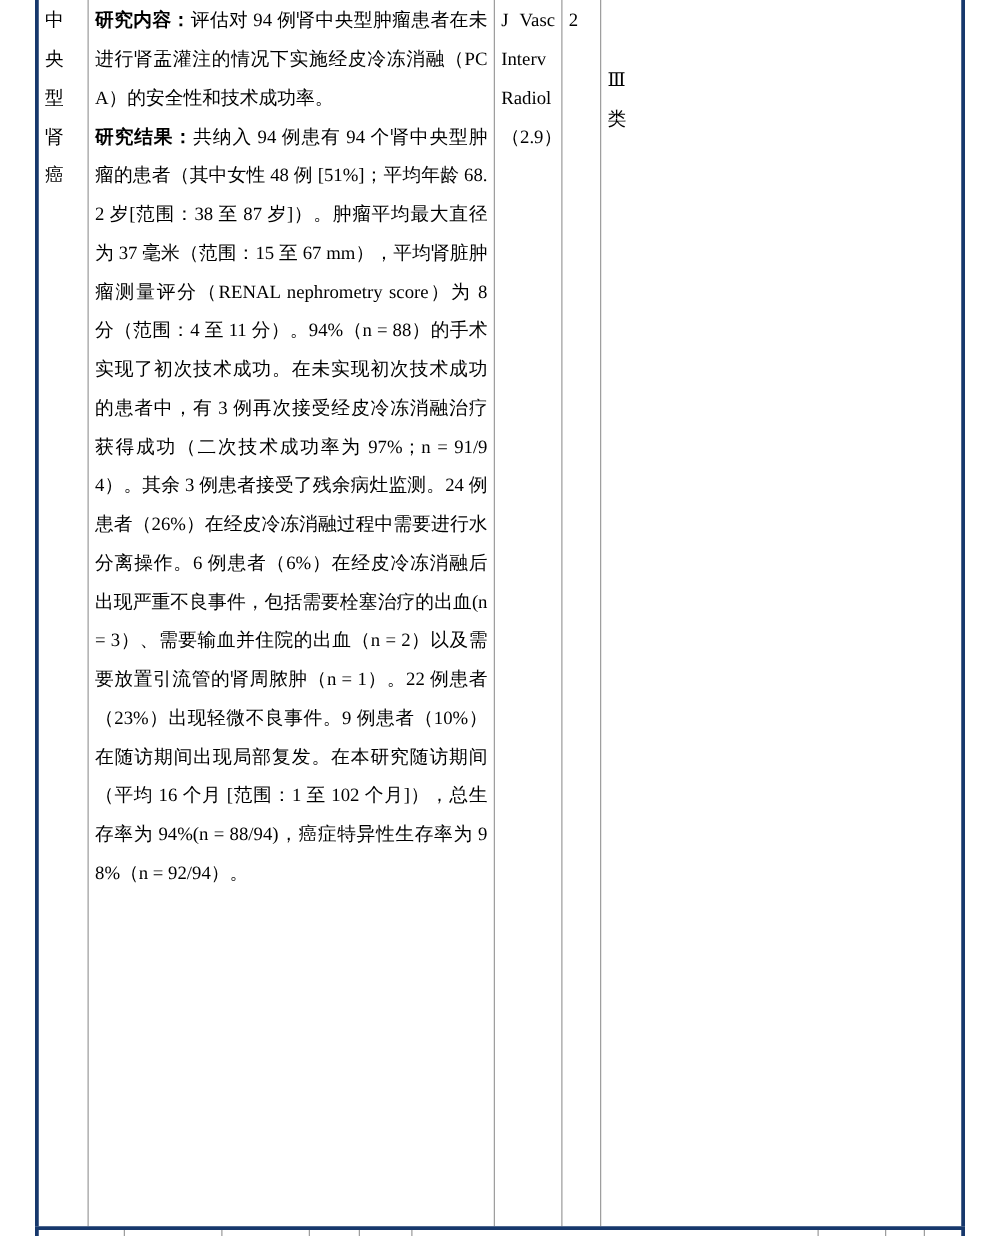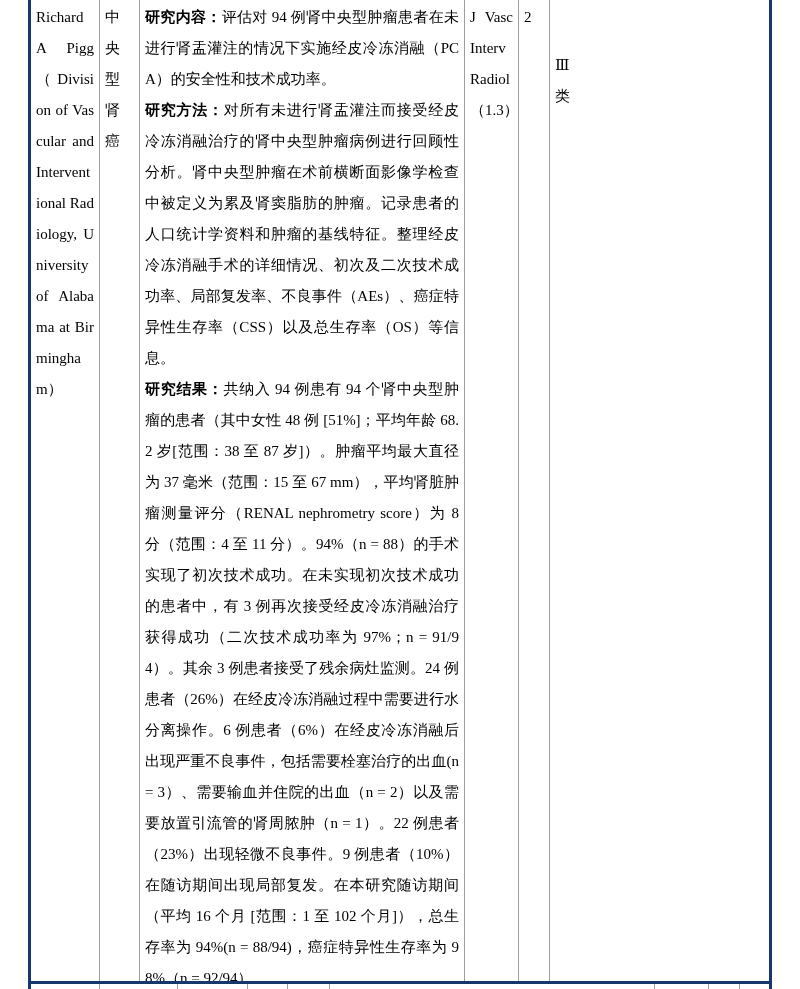--- a/index.html
+++ b/index.html
@@ -62,35 +62,31 @@
   .section-label { font-weight: bold; }
   .journal-if { display: block; white-space: nowrap; }
   .row-next .cell { padding: 0; }
 </style>
 </head>
 <body>
 
 <div class="page">
 
   <div class="tbl row-main">
-    <div class="cell c1">
-      <span>Richard A Pigg （Division of Vascular and Interventional Radiology, University of Alabama at Birmingham）</span>
-    </div>
     <div class="cell c4">
       <span>中央型肾癌</span>
     </div>
     <div class="cell c6">
       <p><span class="section-label">研究内容：</span><span>评估对 94 例肾中央型肿瘤患者在未进行肾盂灌注的情况下实施经皮冷冻消融（PCA）的安全性和技术成功率。</span></p>
-      <p><span class="section-label">研究方法：</span><span>对所有未进行肾盂灌注而接受经皮冷冻消融治疗的肾中央型肿瘤病例进行回顾性分析。肾中央型肿瘤在术前横断面影像学检查中被定义为累及肾窦脂肪的肿瘤。记录患者的人口统计学资料和肿瘤的基线特征。整理经皮冷冻消融手术的详细情况、初次及二次技术成功率、局部复发率、不良事件（AEs）、癌症特异性生存率（CSS）以及总生存率（OS）等信息。</span></p>
       <p><span class="section-label">研究结果：</span><span>共纳入 94 例患有 94 个肾中央型肿瘤的患者（其中女性 48 例 [51%]；平均年龄 68.2 岁[范围：38 至 87 岁]）。肿瘤平均最大直径为 37 毫米（范围：15 至 67 mm），平均肾脏肿瘤测量评分（RENAL nephrometry score）为 8 分（范围：4 至 11 分）。94%（n = 88）的手术实现了初次技术成功。在未实现初次技术成功的患者中，有 3 例再次接受经皮冷冻消融治疗获得成功（二次技术成功率为 97%；n = 91/94）。其余 3 例患者接受了残余病灶监测。24 例患者（26%）在经皮冷冻消融过程中需要进行水分离操作。6 例患者（6%）在经皮冷冻消融后出现严重不良事件，包括需要栓塞治疗的出血(n = 3）、需要输血并住院的出血（n = 2）以及需要放置引流管的肾周脓肿（n = 1）。22 例患者（23%）出现轻微不良事件。9 例患者（10%）在随访期间出现局部复发。在本研究随访期间（平均 16 个月 [范围：1 至 102 个月]），总生存率为 94%(n = 88/94)，癌症特异性生存率为 98%（n = 92/94）。</span></p>
 
     </div>
     <div class="cell c7">
       <span>J Vasc Interv Radiol</span>
-      <span class="journal-if">（1.3）</span>
+      <span class="journal-if">（2.9）</span>
     </div>
     <div class="cell c8">
       <span>2</span>
     </div>
     <div class="cell c9">
       <span>Ⅲ类</span>
     </div>
   </div>
 
   <div class="bottom-rule"></div>

